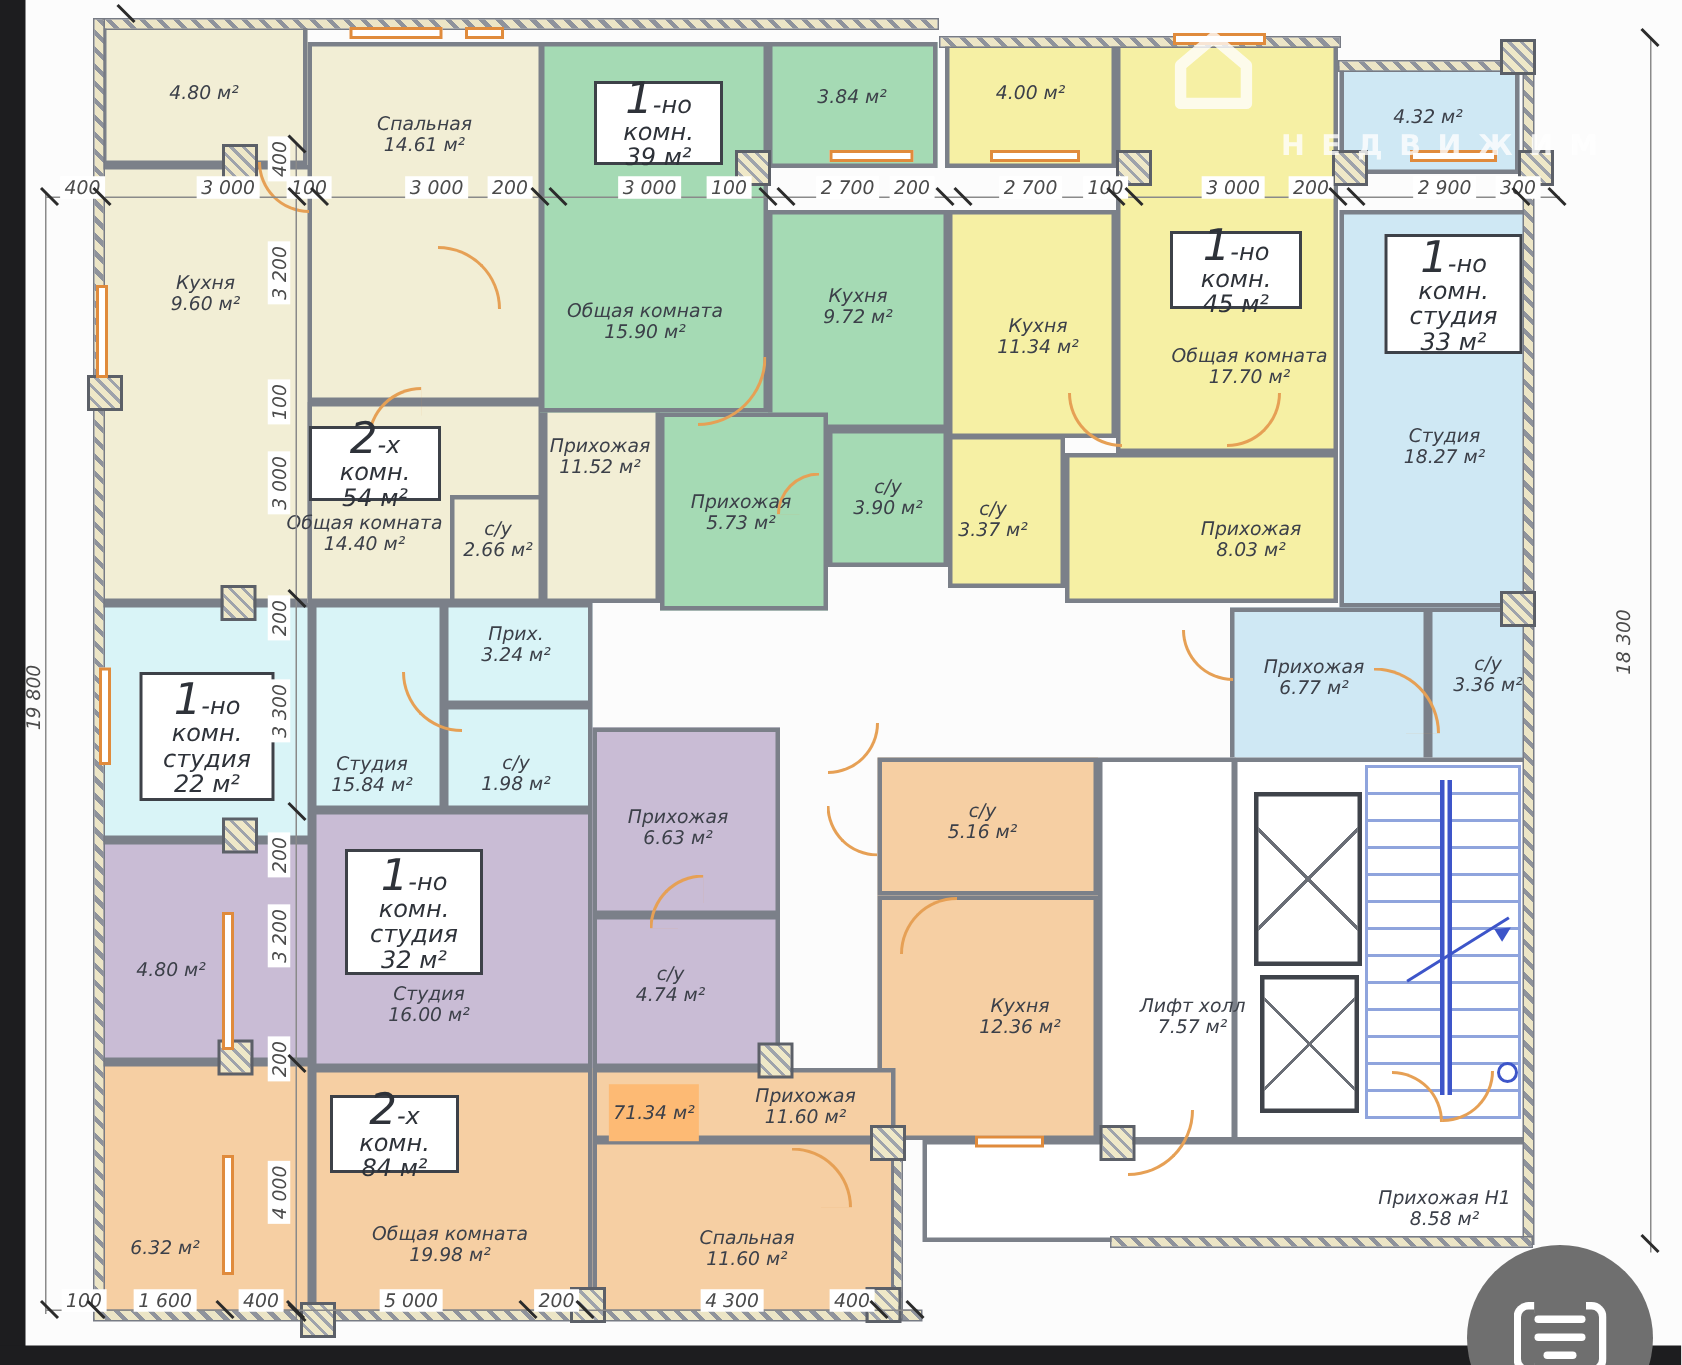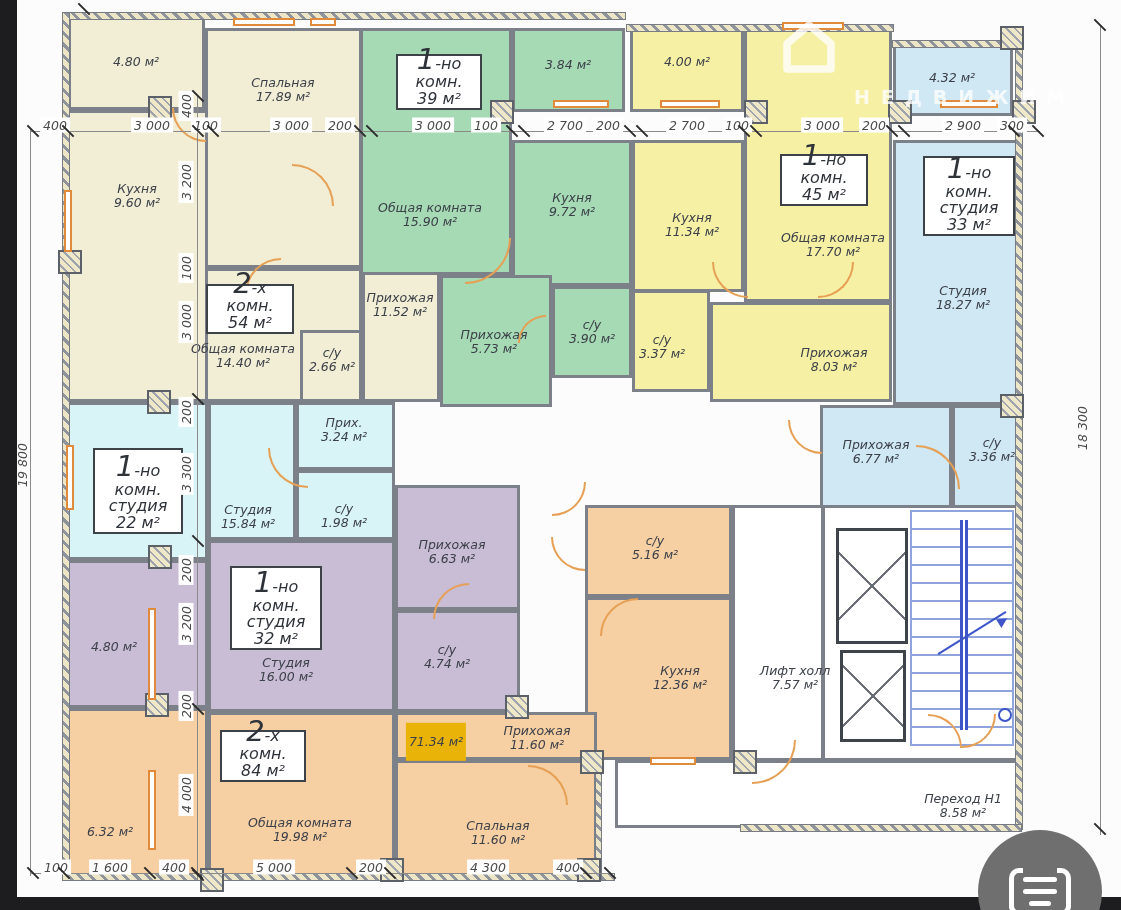--- a/index.html
+++ b/index.html
@@ -5,23 +5,23 @@
   html,body{margin:0;padding:0;background:#fbfbfb;}
   #stage{position:relative;width:1121px;height:910px;overflow:hidden;background:#fcfcfc;
          font-family:"DejaVu Sans","Liberation Sans",sans-serif;}
   .room{position:absolute;border:3px solid #7b8089;box-sizing:border-box;z-index:1;}
   .cream{background:#f2eed5}.green{background:#a5dab4}.yellow{background:#f6f0a4}
   .blue{background:#cfe8f4}.cyan{background:#d9f4f7}.purple{background:#c9bcd5}
   .orange{background:#f6cfa3}.white{background:#ffffff}
   .rlabel{position:absolute;transform:translate(-50%,-50%);text-align:center;font-style:italic;
           color:#3c4049;font-size:12.5px;line-height:1.15;white-space:nowrap;z-index:5;}
   .rlabel span{display:block}
-  .chip{background:#eab308;padding:12px 3px;}
+  .chip{background:#fdba74;padding:12px 3px;}
   .ubox{position:absolute;background:#fff;border:2px solid #3d4148;text-align:center;font-style:italic;
-        color:#2e3239;z-index:6;box-sizing:border-box;display:flex;flex-direction:column;justify-content:flex-end;}
+        color:#2e3239;z-index:6;box-sizing:border-box;display:flex;flex-direction:column;justify-content:center;}
   .ubox div{font-size:16px;line-height:1.05;}
   .ubox .l1::first-letter{font-size:29px;}
   .dline{position:absolute;background:#8a8a8a;z-index:7;}
   .dimchip{position:absolute;transform:translate(-50%,-50%);background:#fff;padding:0 3px;font-style:italic;
            font-size:12.5px;color:#4a4a4a;z-index:8;white-space:nowrap;}
   .vchip{transform:translate(-50%,-50%) rotate(-90deg);}
   .tick{position:absolute;width:16px;height:2px;background:#2b2b2b;transform:rotate(45deg);z-index:8;}
   .col{position:absolute;width:24px;height:24px;border:2px solid #5c6068;box-sizing:border-box;z-index:4;
        background:repeating-linear-gradient(45deg,#efe8c8 0 4px,#9fa3ab 4px 6px);}
   .wall{position:absolute;z-index:3;border:1px solid #777b84;box-sizing:border-box;
@@ -202,21 +202,21 @@
   <div class="ubox" style="left:220px;top:730px;width:86px;height:52px">
     <div class="l1">2-х комн.</div>
     <div class="l2">84 м²</div>
   </div>
 
   <div class="rlabel" style="left:136px;top:62px">
       <span>4.80 м²</span>
     </div>
   <div class="rlabel" style="left:283px;top:90px">
       <span>Спальная</span>
-      <span>17.89 м²</span>
+      <span>14.61 м²</span>
     </div>
   <div class="rlabel" style="left:137px;top:196px">
       <span>Кухня</span>
       <span>9.60 м²</span>
     </div>
   <div class="rlabel" style="left:243px;top:356px">
       <span>Общая комната</span>
       <span>14.40 м²</span>
     </div>
   <div class="rlabel" style="left:332px;top:360px">
@@ -331,21 +331,21 @@
       <span>11.60 м²</span>
     </div>
   <div class="rlabel" style="left:110px;top:832px">
       <span>6.32 м²</span>
     </div>
   <div class="rlabel" style="left:795px;top:678px">
       <span>Лифт холл</span>
       <span>7.57 м²</span>
     </div>
   <div class="rlabel" style="left:963px;top:806px">
-      <span>Переход Н1</span>
+      <span>Прихожая Н1</span>
       <span>8.58 м²</span>
     </div>
 
   <div class="dline" style="left:30px;top:131px;width:1010px;height:1px"></div>
   <div class="dline" style="left:30px;top:873px;width:582px;height:1px"></div>
   <div class="dline" style="left:30px;top:128px;width:1px;height:748px"></div>
   <div class="dline" style="left:1100px;top:25px;width:1px;height:810px"></div>
   <div class="dline" style="left:197px;top:96px;width:1px;height:784px"></div>
 
   <div class="dimchip" style="left:55px;top:125px">400</div>

